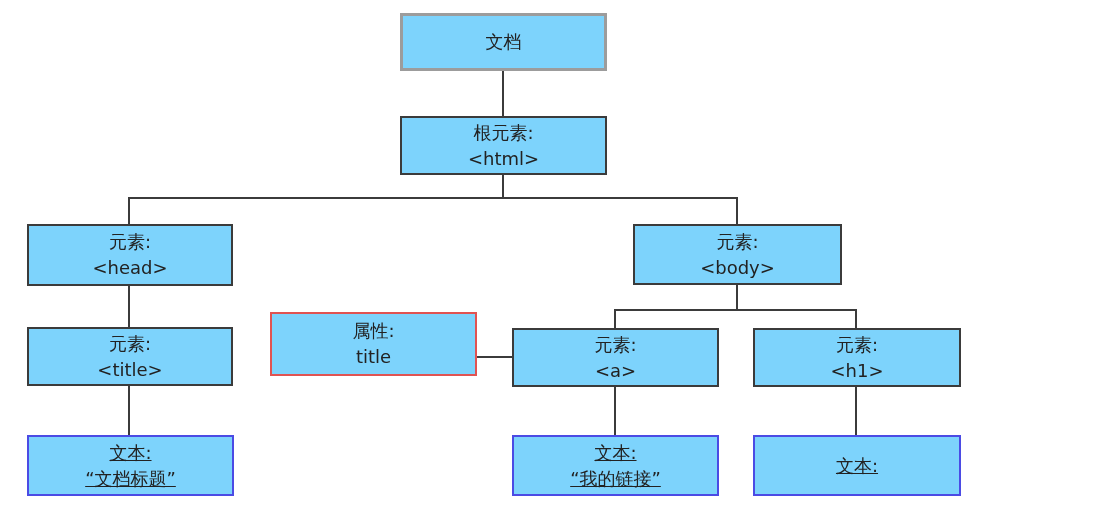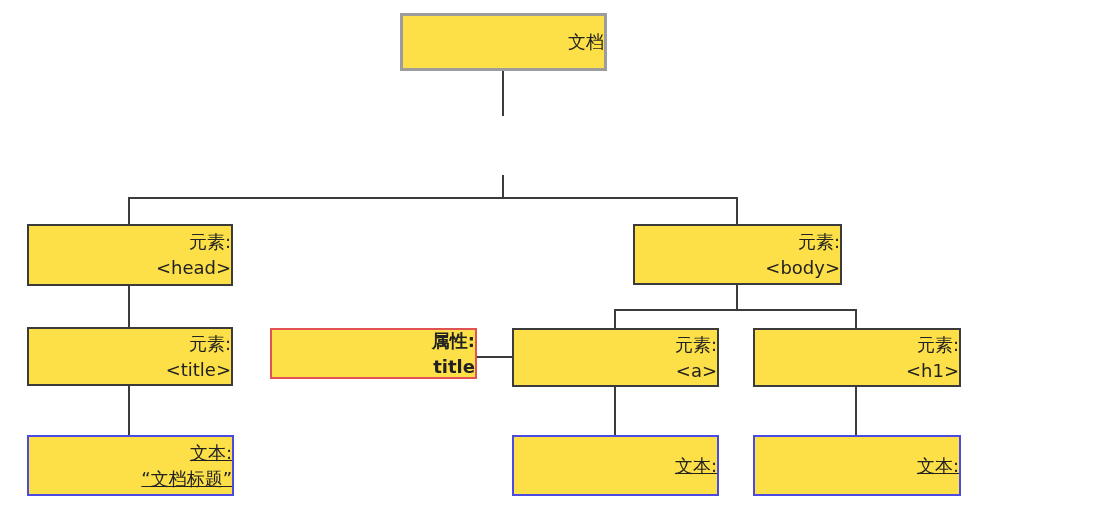--- a/index.html
+++ b/index.html
@@ -15,41 +15,41 @@
   body{background:var(--bg);font-family:"DejaVu Sans","Liberation Sans",sans-serif;}
   .stage{
     position:relative;
     width:1106px;height:530px;
     background:var(--bg);
     overflow:hidden;
   }
   .node{
     position:absolute;
     box-sizing:border-box;
-    background:#fde047;
+    background:#7dd3fc;
     border:2px solid var(--element-border);
     display:flex;flex-direction:column;
-    align-items:flex-end;justify-content:center;
+    align-items:center;justify-content:center;
     text-align:center;
     color:var(--text);
     font-size:18px;line-height:26px;
     white-space:nowrap;
   }
   .node span:empty{display:none;}
   .doc{border:3px solid var(--document-border);}
   .attr{border-color:var(--attribute-border);}
   .textnode{border-color:var(--text-border);text-decoration:underline;}
 
   
   .p-document{left:400px;top:13px;width:207px;height:58px;}
   .p-html{left:400px;top:116px;width:207px;height:59px;}
   .p-head{left:27px;top:224px;width:206px;height:62px;}
   .p-body{left:633px;top:224px;width:209px;height:61px;}
   .p-title{left:27px;top:327px;width:206px;height:59px;}
-  .p-href{left:270px;top:328px;width:207px;height:51px;font-weight:bold;}
+  .p-href{left:270px;top:312px;width:207px;height:64px;}
   .p-a{left:512px;top:328px;width:207px;height:59px;}
   .p-h1{left:753px;top:328px;width:208px;height:59px;}
   .p-text-title{left:27px;top:435px;width:207px;height:61px;}
   .p-text-link{left:512px;top:435px;width:207px;height:61px;}
   .p-text-h1{left:753px;top:435px;width:208px;height:61px;}
 
   
   .line{position:absolute;background:var(--connector);}
   .c-doc-html{left:502px;top:71px;width:2px;height:45px;}
   .c-html-stub{left:502px;top:175px;width:2px;height:24px;}
@@ -84,20 +84,24 @@
   <div class="line c-branch2-a"></div>
   <div class="line c-branch2-h1"></div>
   <div class="line c-a-text"></div>
   <div class="line c-h1-text"></div>
 
   <div class="node doc p-document">
     <span>文档</span>
 
   </div>
 
+  <div class="node p-html">
+    <span>根元素:</span>
+    <span>&lt;html&gt;</span>
+  </div>
 
   <div class="node p-head">
     <span>元素:</span>
     <span>&lt;head&gt;</span>
   </div>
 
   <div class="node p-body">
     <span>元素:</span>
     <span>&lt;body&gt;</span>
   </div>
@@ -122,19 +126,20 @@
     <span>&lt;h1&gt;</span>
   </div>
 
   <div class="node textnode p-text-title">
     <span>文本:</span>
     <span>“文档标题”</span>
   </div>
 
   <div class="node textnode p-text-link">
     <span>文本:</span>
+    <span>“我的链接”</span>
   </div>
 
   <div class="node textnode p-text-h1">
     <span>文本:</span>
   </div>
 
 </div>
 
 </body></html>

